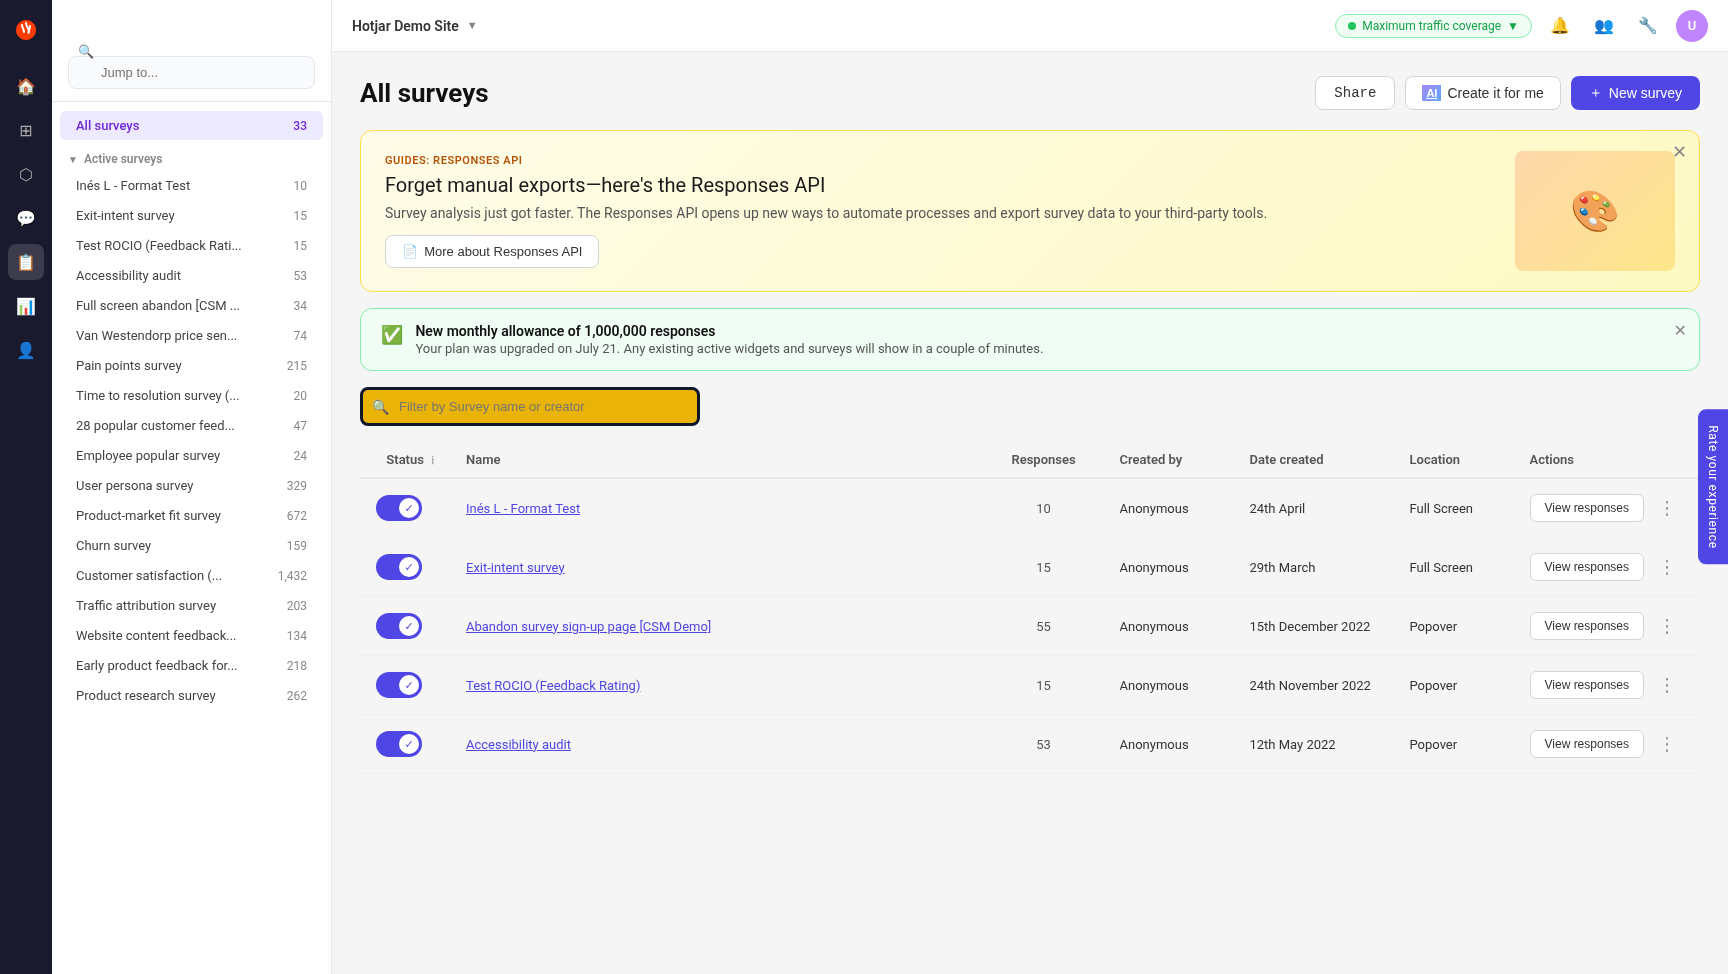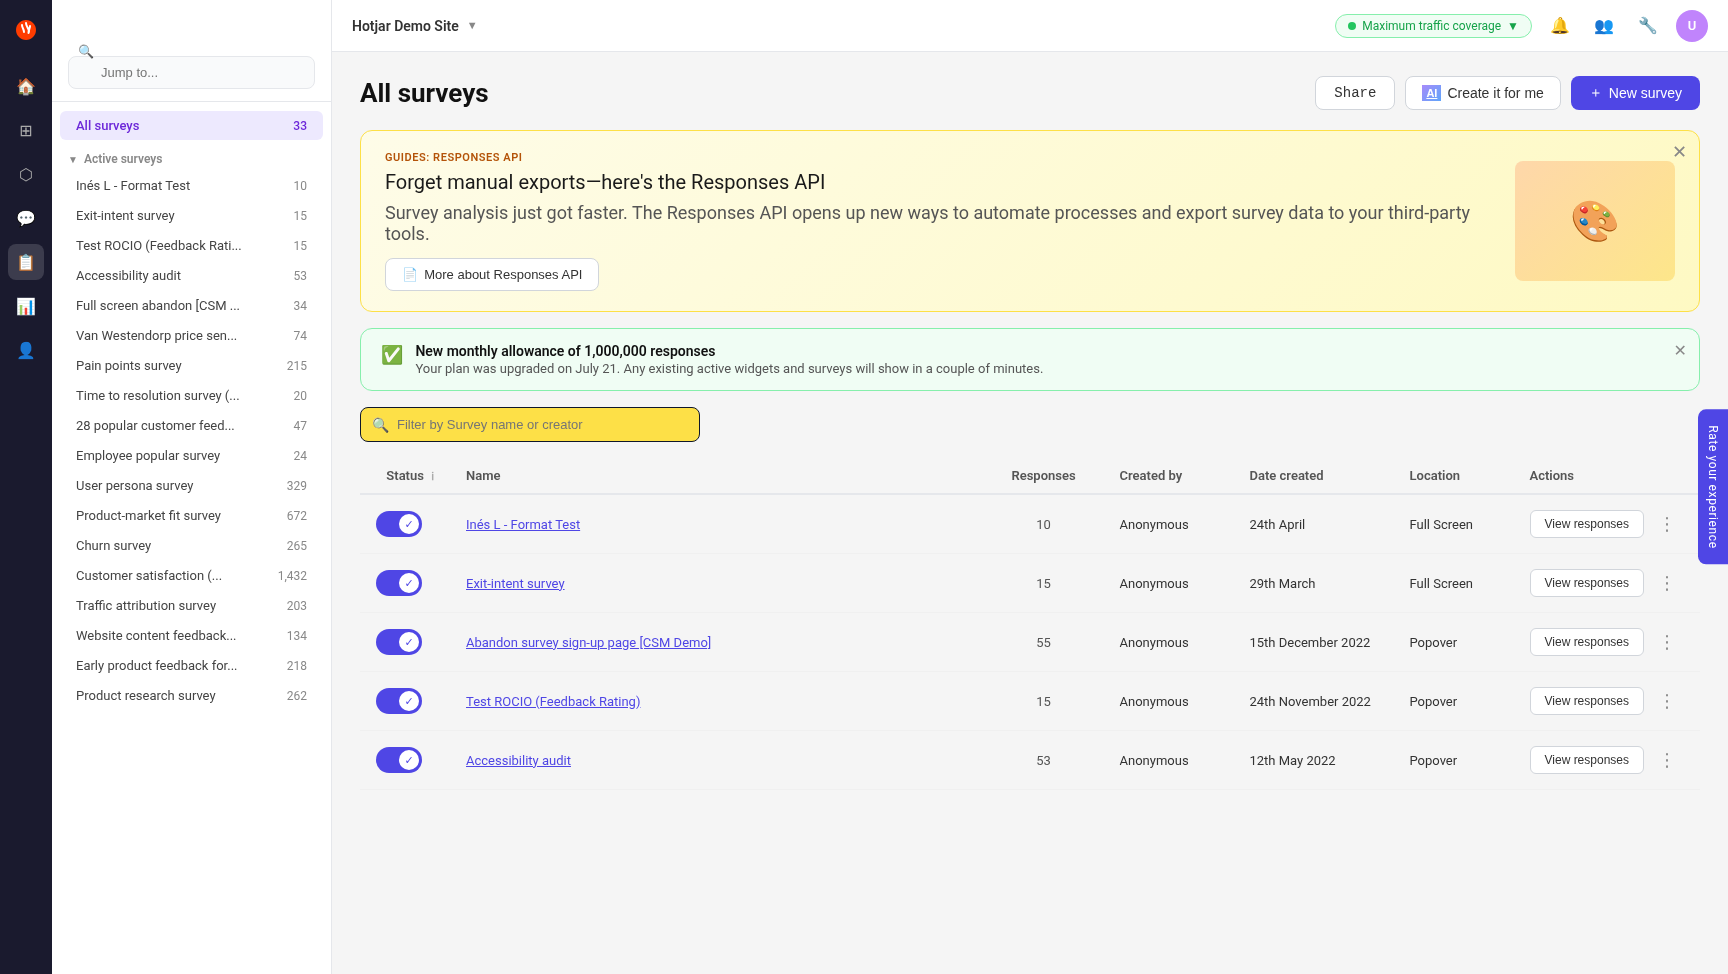--- a/index.html
+++ b/index.html
@@ -153,21 +153,21 @@
       align-items: center;
       gap: 20px;
       position: relative;
     }
     .banner-api .banner-text { flex: 1; }
     .banner-api .banner-tag {
       font-size: 11px; font-weight: 600; color: #b45309; letter-spacing: 0.05em;
       margin-bottom: 6px;
     }
     .banner-api .banner-title { font-size: 20px; font-weight: 400; color: #1a1a1a; margin-bottom: 8px; }
-    .banner-api .banner-desc { font-size: 18px; color: #555; margin-bottom: 14px; }
+    .banner-api .banner-desc { font-size: 14px; color: #555; margin-bottom: 14px; }
     .btn-more {
       display: inline-flex; align-items: center; gap: 6px;
       padding: 8px 16px; border: 1px solid #d1d5db; border-radius: 8px;
       background: #fff; color: #333; font-size: 13px; cursor: pointer; font-weight: 500;
     }
     .banner-illustration {
       width: 160px; height: 120px;
       background: linear-gradient(135deg, #fed7aa, #fde68a);
       border-radius: 8px;
       display: flex; align-items: center; justify-content: center;
@@ -195,25 +195,25 @@
     .banner-alert .alert-title { font-size: 14px; font-weight: 600; color: #111; margin-bottom: 2px; }
     .banner-alert .alert-desc { font-size: 13px; color: #555; }
     .banner-alert .alert-close { position: absolute; top: 12px; right: 12px; background: none; border: none; cursor: pointer; font-size: 16px; color: #888; }
 
     
     .filter-bar { margin-bottom: 16px; }
     .filter-input-wrap { position: relative; display: inline-block; }
     .filter-input-wrap .f-icon { position: absolute; left: 12px; top: 50%; transform: translateY(-50%); color: #aaa; font-size: 14px; }
     .filter-input {
       padding: 9px 16px 9px 36px;
-      border: 1px solid #0f172a;
+      border: 3px solid #0f172a;
       border-radius: 8px;
       font-size: 13px;
       color: #555;
-      background: #fde047;
+      background: #eab308;
       outline: none;
       width: 340px;
     }
 
     
     .surveys-table { width: 100%; border-collapse: collapse; }
     .surveys-table thead tr { border-bottom: 2px solid #e5e7eb; }
     .surveys-table th {
       text-align: left; padding: 10px 16px;
       font-size: 13px; font-weight: 600; color: #555;
@@ -352,21 +352,21 @@
         <div class="sidebar-item">
           <span class="item-name">User persona survey</span>
           <span class="item-count">329</span>
         </div>
         <div class="sidebar-item">
           <span class="item-name">Product-market fit survey</span>
           <span class="item-count">672</span>
         </div>
         <div class="sidebar-item">
           <span class="item-name">Churn survey</span>
-          <span class="item-count">265</span>
+          <span class="item-count">159</span>
         </div>
         <div class="sidebar-item">
           <span class="item-name">Customer satisfaction (...</span>
           <span class="item-count">1,432</span>
         </div>
         <div class="sidebar-item">
           <span class="item-name">Traffic attribution survey</span>
           <span class="item-count">203</span>
         </div>
         <div class="sidebar-item">

